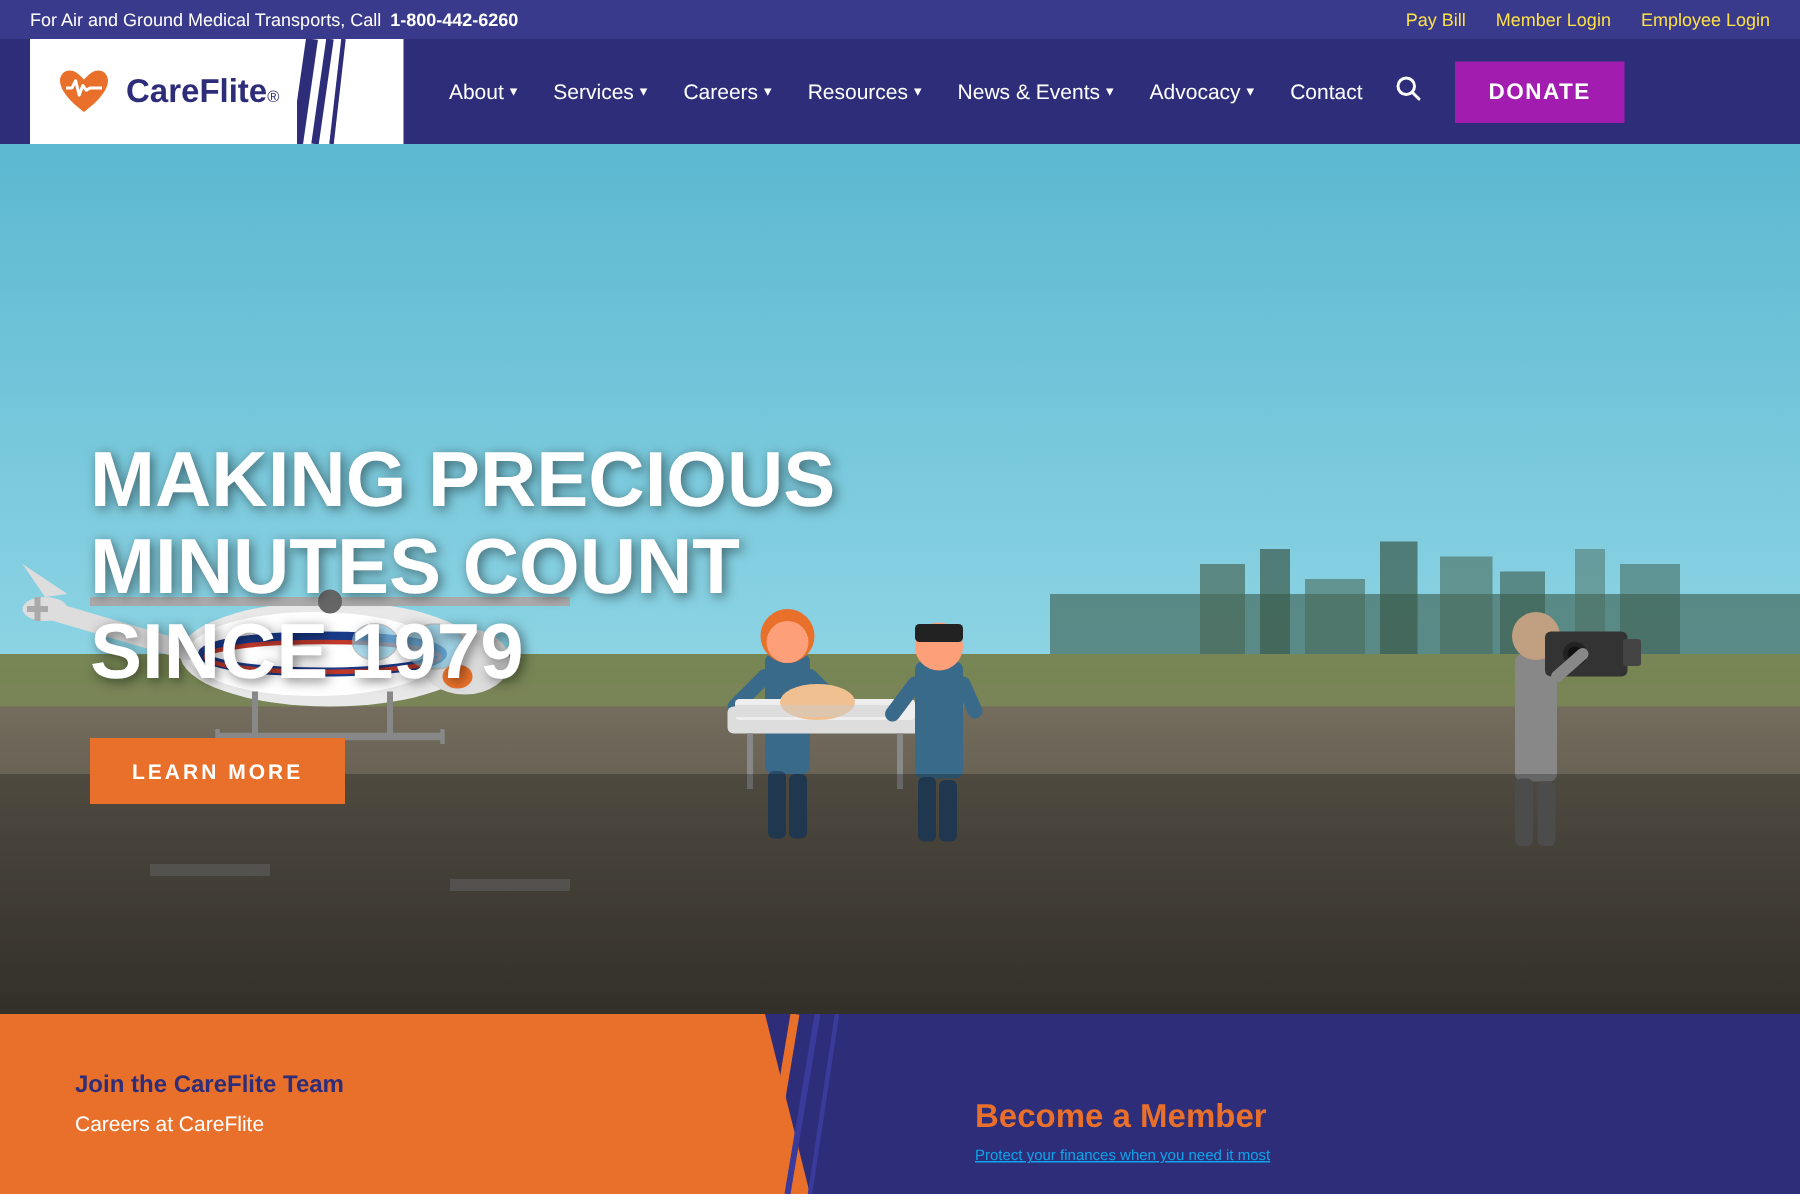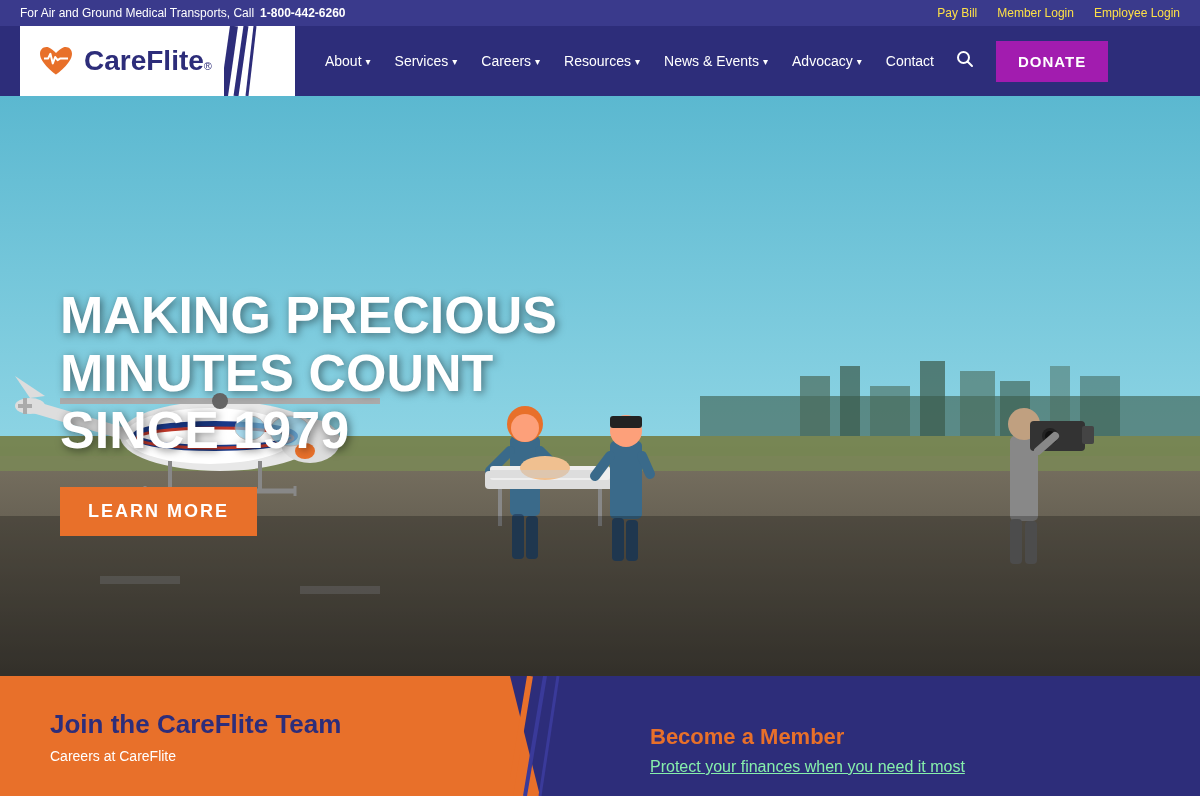--- a/index.html
+++ b/index.html
@@ -101,21 +101,21 @@
       line-height: 1.1;
       text-shadow: 2px 2px 8px rgba(0,0,0,0.5);
       max-width: 580px;
     }
     .learn-more-btn {
       margin-top: 28px;
       display: inline-block;
       background: #e8702a;
       color: white;
       padding: 14px 28px;
-      font-size: 18px;
+      font-size: 14px;
       font-weight: 700;
       letter-spacing: 2px;
       text-transform: uppercase;
       cursor: pointer;
       border: none;
     }
 
     
     .bottom-cards {
       display: flex;
@@ -125,21 +125,21 @@
       flex: 1;
       background: #e8702a;
       display: flex;
       flex-direction: column;
       justify-content: center;
       padding: 20px 50px;
       position: relative;
       overflow: hidden;
     }
     .card-join-title {
-      font-size: 26px;
+      font-size: 16px;
       font-weight: 700;
       color: #2d2d7a;
       margin-bottom: 8px;
     }
     .card-join-link {
       font-size: 14px;
       color: white;
       cursor: pointer;
     }
     .card-diagonal {
@@ -157,22 +157,22 @@
       justify-content: flex-end;
       padding: 20px 60px;
     }
     .card-member-title {
       font-size: 22px;
       font-weight: 700;
       color: #e8702a;
       margin-bottom: 8px;
     }
     .card-member-link {
-      font-size: 16px;
-      color: #86efac;
+      font-size: 10px;
+      color: #0ea5e9;
       text-decoration: underline;
       cursor: pointer;
     }
 
     
     .hero-scene {
       position: absolute;
       top: 0; left: 0; right: 0; bottom: 0;
     }
   </style>
@@ -192,21 +192,21 @@
 </div>
 
 <nav class="main-nav">
   <div class="logo-area">
 
     <svg class="logo-icon" viewBox="0 0 50 50">
       <path d="M25 42 C25 42 5 28 5 16 C5 10 10 6 16 8 C19 9 22 12 25 15 C28 12 31 9 34 8 C40 6 45 10 45 16 C45 28 25 42 25 42Z" fill="#e8702a"></path>
       <polyline points="10,22 15,22 18,16 21,28 24,20 27,24 30,22 40,22" fill="none" stroke="white" stroke-width="2.5" stroke-linejoin="round"></polyline>
     </svg>
     <div style="display:flex;align-items:baseline;">
-      <span style="font-size:28px;font-weight:700;color:#2d2d7a;font-family:Arial,sans-serif;">CareFlite</span>
+      <span style="font-size:22px;font-weight:700;color:#2d2d7a;font-family:Arial,sans-serif;">CareFlite</span>
       <span style="font-size:11px;color:#2d2d7a;vertical-align:super;">®</span>
     </div>
 
     <svg width="55" height="70" viewBox="0 0 55 70" style="margin-left:12px;">
       <line x1="10" y1="0" x2="0" y2="70" stroke="#2d2d7a" stroke-width="8"></line>
       <line x1="22" y1="0" x2="12" y2="70" stroke="#2d2d7a" stroke-width="5"></line>
       <line x1="31" y1="0" x2="23" y2="70" stroke="#2d2d7a" stroke-width="3"></line>
     </svg>
   </div>
 

